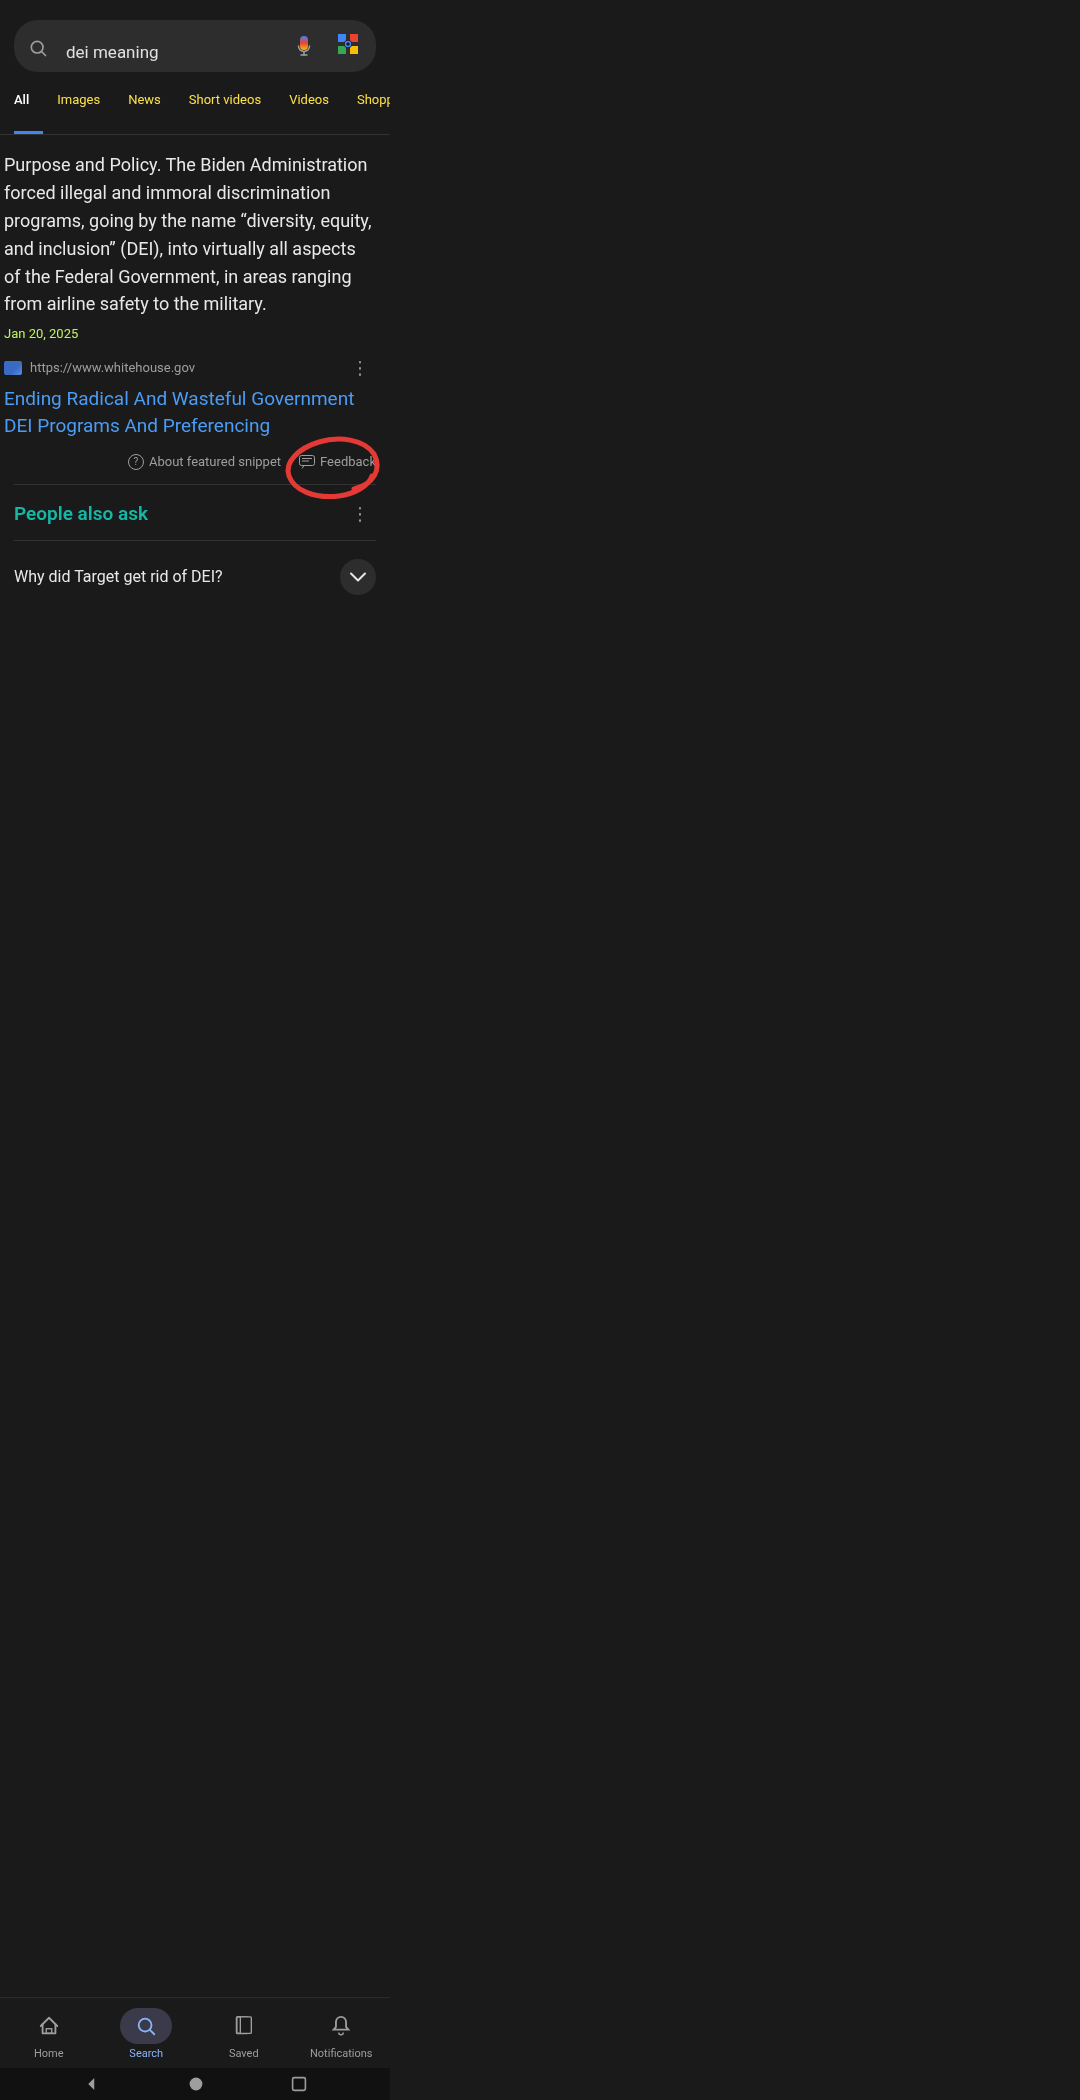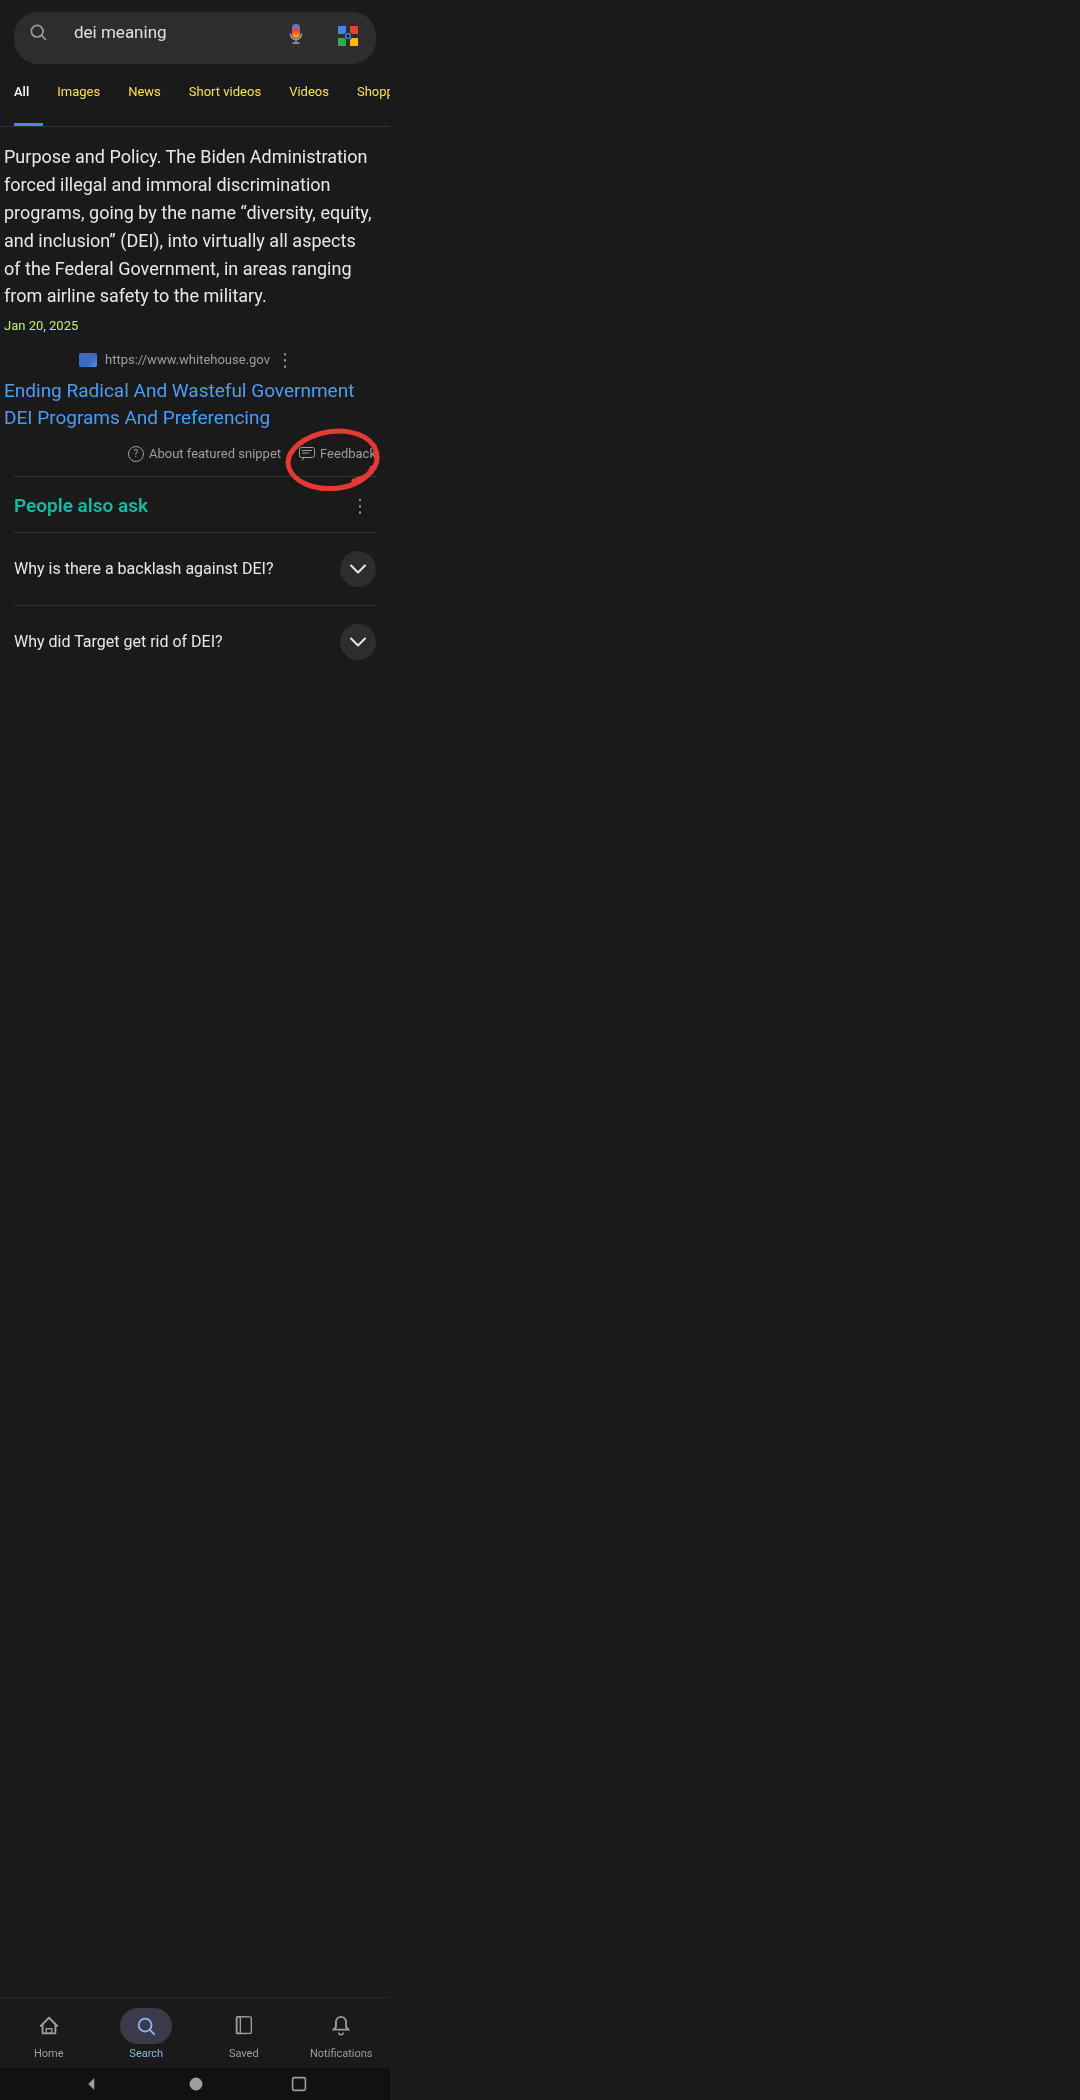--- a/index.html
+++ b/index.html
@@ -16,25 +16,26 @@
     }
 
     
     .search-bar-container {
       padding: 12px 14px 10px 14px;
       background: #1a1a1a;
     }
 
     .search-bar {
       display: flex;
-      align-items: flex-start;
+      align-items: flex-end;
       background: #2d2d2d;
       border-radius: 24px;
       padding: 10px 14px;
-      gap: 26px;
+      gap: 18px;
+      margin-top: 8px;
     }
 
     .search-icon-svg {
       color: #9e9e9e;
       flex-shrink: 0;
     }
 
     .search-text {
       flex: 1;
       font-size: 17px;
@@ -106,21 +107,21 @@
     .snippet-date {
       font-size: 13px;
       color: #bef264;
       margin-bottom: 14px;
     }
 
     
     .source-row {
       display: flex;
       align-items: center;
-      justify-content: center;
+      justify-content: space-between;
       margin-bottom: 6px;
     }
 
     .source-left {
       display: flex;
       align-items: center;
       gap: 8px;
     }
 
     .source-favicon {
@@ -432,28 +433,20 @@
 </div>
 
 <div class="divider" style="margin: 0 14px;"></div>
 
 <div class="paa-section">
   <div class="paa-header">
     <span class="paa-title">People also ask</span>
     <span class="paa-three-dots">⋮</span>
   </div>
 
-  <div class="paa-item">
-    <span class="paa-question">Why is there a backlash against DEI?</span>
-    <div class="paa-chevron">
-      <svg width="16" height="10" viewBox="0 0 16 10" fill="none">
-        <path d="M1 1.5L8 8.5L15 1.5" stroke="#e8e8e8" stroke-width="2" stroke-linecap="round" stroke-linejoin="round"></path>
-      </svg>
-    </div>
-  </div>
 
   <div class="paa-item">
     <span class="paa-question">Why did Target get rid of DEI?</span>
     <div class="paa-chevron">
       <svg width="16" height="10" viewBox="0 0 16 10" fill="none">
         <path d="M1 1.5L8 8.5L15 1.5" stroke="#e8e8e8" stroke-width="2" stroke-linecap="round" stroke-linejoin="round"></path>
       </svg>
     </div>
   </div>
 

